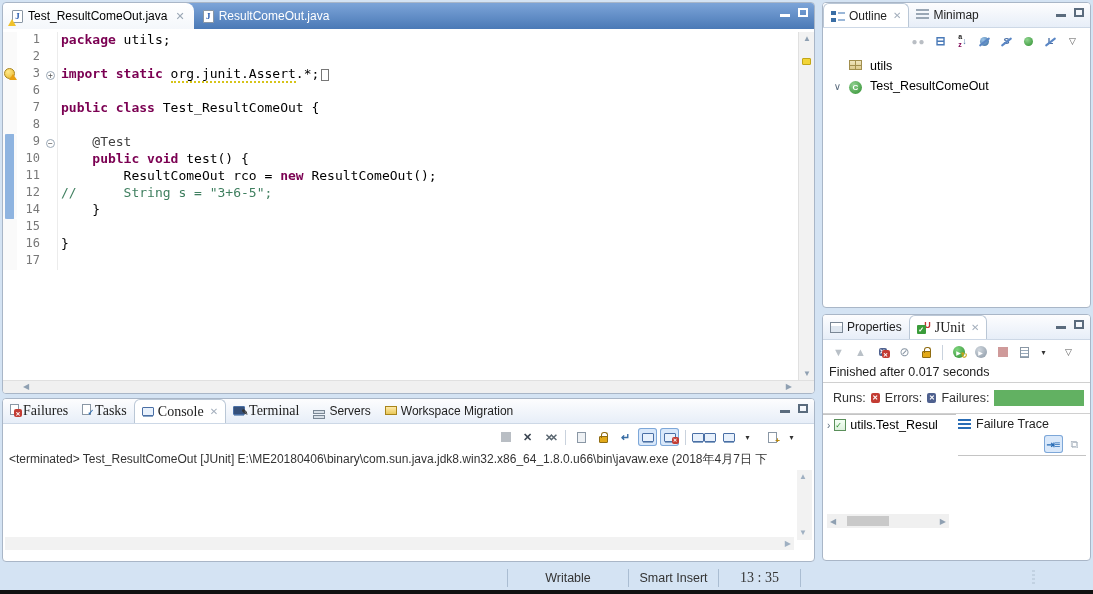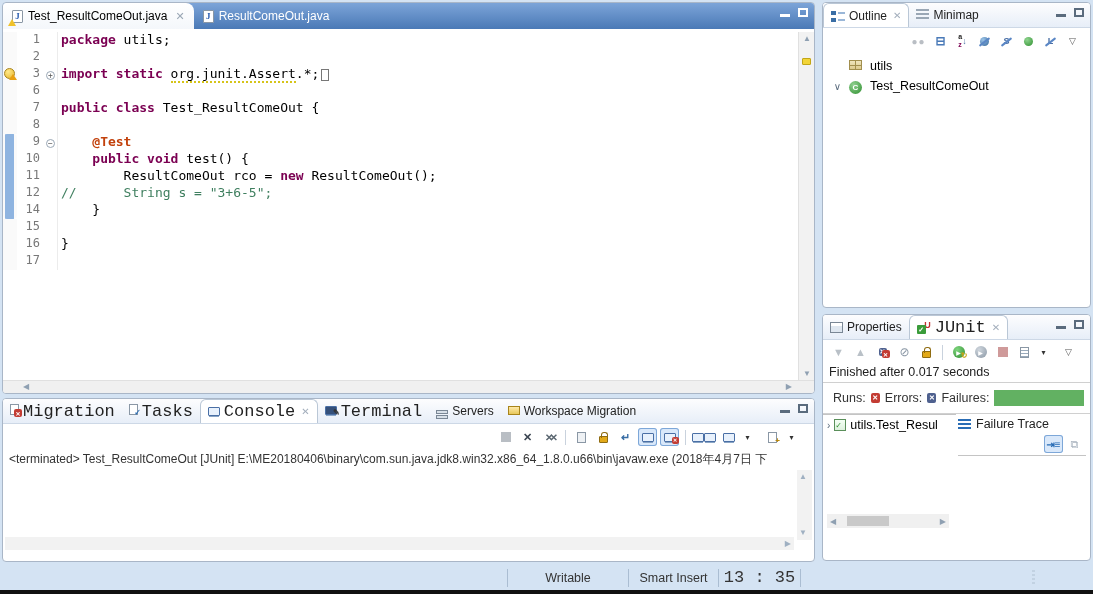--- a/index.html
+++ b/index.html
@@ -28,40 +28,40 @@
   .cl-margin.range { background:linear-gradient(90deg,#fafafa 2px,#8fb4e0 2px,#8fb4e0 11px,#fafafa 11px); border-left:none; }
   .cl-num { width:27px; flex:none; text-align:right; color:#787878; padding-right:4px; font-size:12px; }
   .cl-fold { width:14px; flex:none; text-align:center; position:relative; border-right:1px solid #ececec; }
   .fold-glyph { display:inline-block; width:9px; height:9px; line-height:7px; border:1px solid #9aa7b5; border-radius:50%; background:#fff; color:#555; font-size:8px; margin-top:3px; }
   .cl-text { flex:1; white-space:pre; color:#000; padding-left:3px; }
   .code-line.current .cl-text { background:#e8f2fc; }
   .kw { color:#7b0052; font-weight:bold; }
   .pl { color:#000; }
   .cm { color:#3f7f5f; }
   .str { color:#2a00ff; }
-  .ann { color:#c2410c;font-weight:bold; }
+  .ann { color:#404040; }
   .und { color:#000; border-bottom:2px dotted #d6c41a; }
   .brk { box-shadow:inset 0 0 0 1px #a8a8a8; }
   .box-glyph { display:inline-block; width:8px; height:12px; border:1px solid #777; vertical-align:middle; margin-left:2px; }
   .caret { display:inline-block; width:2px; height:14px; background:#000; vertical-align:middle; margin:0 -1px 2px -1px; }
   .warn-bulb { position:absolute; left:1px; top:2px; width:11px; height:11px; border-radius:50%; background:radial-gradient(circle at 35% 30%,#ffe98a,#e8b62a); border:1px solid #a8841a; }
   .warn-bulb::after { content:""; position:absolute; right:-3px; bottom:-2px; width:0; height:0; border-left:4px solid transparent; border-right:4px solid transparent; border-bottom:6px solid #e8a012; }
 
   .vscroll { position:absolute; right:0; top:3px; width:16px; height:348px; background:#f2f2f2; border-left:1px solid #e0e0e0; }
   .vscroll .arr { position:absolute; left:0; width:16px; text-align:center; color:#8fa0b2; font-size:8px; }
   .vmark { position:absolute; left:3px; top:26px; width:9px; height:7px; background:#f2d437; border:1px solid #c2a616; border-radius:1px; }
   .hscroll { height:15px; background:#f0f0f0; border-top:1px solid #e0e0e0; position:relative; }
   .hscroll .arr { position:absolute; top:1px; color:#8fa0b2; font-size:8px; }
 
   
   .vtabbar { height:25px; background:linear-gradient(#fdfdfe,#e7eef8); border-bottom:1px solid #cdd8e6; display:flex; align-items:flex-end; position:relative; }
   .vtab { display:flex; align-items:center; gap:4px; height:24px; padding:0 7px; font-size:12px; color:#222; }
   .vtab.active { background:#fff; border:1px solid #bac7d6; border-bottom:none; border-radius:6px 6px 0 0; }
   .vtab .close-x { color:#a3aebc; font-size:10px; margin-left:2px; }
-  .mono-label { font-family:Liberation Mono, monospace; font-size:17px; }
+  .mono-label { font-family:Liberation Serif, serif; font-size:14px; }
 
   
   #outline-panel { left:822px; top:2px; width:269px; height:306px; }
   .otoolbar { display:flex; justify-content:flex-end; align-items:center; gap:3px; padding:4px 8px 3px 0; }
   .tree { padding-top:3px; }
   .tree-row { display:flex; align-items:center; height:20px; font-size:12.5px; gap:5px; }
   .tree-row .chev { width:13px; text-align:center; color:#5a6b7d; font-size:10px; flex:none; }
   .tree-row .lbl { padding:1px 3px; }
   .tree-row.selected .lbl { background:#d8d8d8; }
 
@@ -436,21 +436,21 @@
   </div>
 </div>
 
 <div id="console-panel" class="panel">
   <div class="vtabbar" id="console-tabbar">
     <div class="vtab">
         <span><span class="relwrap">
             <span class="pg"></span>
             <span class="sqx red badge-br" style="width:8px;height:8px;font-size:6px">✕</span>
           </span></span>
-        <span class="mono-label">Migration</span>
+        <span class="mono-label">Failures</span>
       </div>
       <div class="vtab">
         <span><span class="relwrap">
             <span class="pg"></span>
             <b class="term-glyph" style="color:#2a6db5">✓</b>
           </span></span>
         <span class="mono-label">Tasks</span>
       </div>
       <div class="vtab active">
         <span><span class="mon"></span></span>

